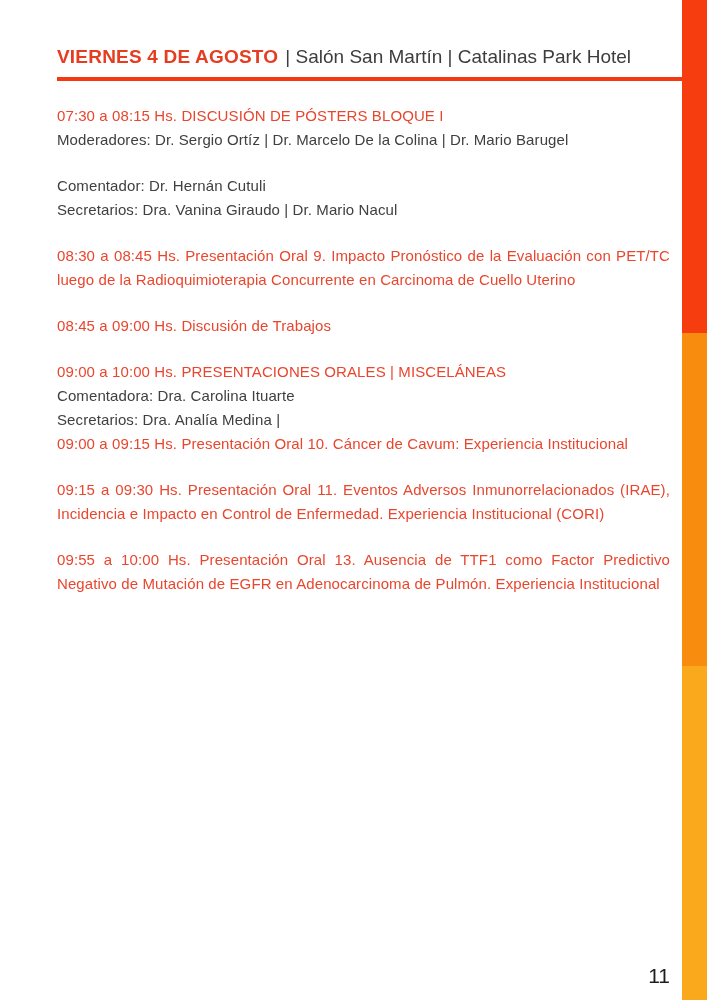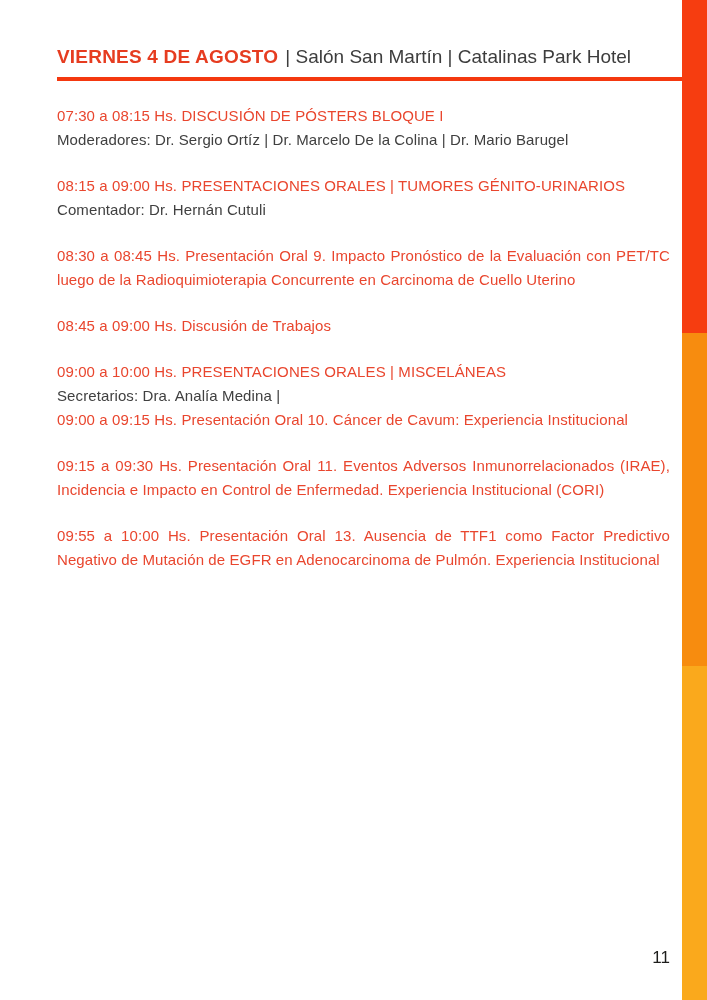--- a/index.html
+++ b/index.html
@@ -50,53 +50,54 @@
     line-height: 24px;
     letter-spacing: 0.1px;
   }
   .line.red   { color: #e9462e; }
   .line.black { color: #404040; }
   .line.justify { text-align: justify; }
 
   
   .pagenum {
     position: absolute;
-    right: 37px; bottom: 32px;
-    font-size: 17px;
+    right: 37px; bottom: 12px;
+    font-size: 21px;
     color: #1d1d1b;
   }
 </style>
 </head>
 <body>
 
 <div class="page">
 
   <header>
     <span class="title">VIERNES 4 DE AGOSTO</span><span class="subtitle">| Salón San Martín | Catalinas Park Hotel</span>
   </header>
 
   <div class="rule"></div>
 
   <main class="schedule" id="schedule">
       <div class="block">
         <p class="line red">07:30 a 08:15 Hs. DISCUSIÓN DE PÓSTERS BLOQUE I</p>
         <p class="line black">Moderadores: Dr. Sergio Ortíz | Dr. Marcelo De la Colina | Dr. Mario Barugel</p>
       </div>
       <div class="block">
-        <p class="line red">08:15 a 09:00 Hs. PRESENTACIONES ORALES | TUMORES GÉNITO-URINARIOS</p>
         <p class="line black">Comentador: Dr. Hernán Cutuli</p>
+        <p class="line black">Secretarios: Dra. Vanina Giraudo | Dr. Mario Nacul</p>
       </div>
       <div class="block">
         <p class="line red justify">08:30 a 08:45 Hs. Presentación Oral 9.  Impacto Pronóstico de la Evaluación con PET/TC luego de la Radioquimioterapia Concurrente en Carcinoma de Cuello Uterino</p>
       </div>
       <div class="block">
         <p class="line red">08:45 a 09:00 Hs. Discusión de Trabajos</p>
       </div>
       <div class="block">
         <p class="line red">09:00 a 10:00 Hs. PRESENTACIONES ORALES | MISCELÁNEAS</p>
+        <p class="line black">Comentadora:   Dra. Carolina Ituarte</p>
         <p class="line black">Secretarios: Dra. Analía Medina |</p>
         <p class="line red justify">09:00 a 09:15 Hs. Presentación Oral 10. Cáncer de Cavum: Experiencia Institucional</p>
       </div>
       <div class="block">
         <p class="line red justify">09:15 a 09:30 Hs. Presentación Oral 11. Eventos Adversos Inmunorrelacionados (IRAE), Incidencia e Impacto en Control de Enfermedad. Experiencia Institucional (CORI)</p>
       </div>
       <div class="block">
         <p class="line red justify">09:55 a 10:00 Hs. Presentación Oral 13. Ausencia de TTF1 como Factor Predictivo Negativo de Mutación de EGFR en Adenocarcinoma de Pulmón. Experiencia Institucional</p>
       </div>
     </main>

